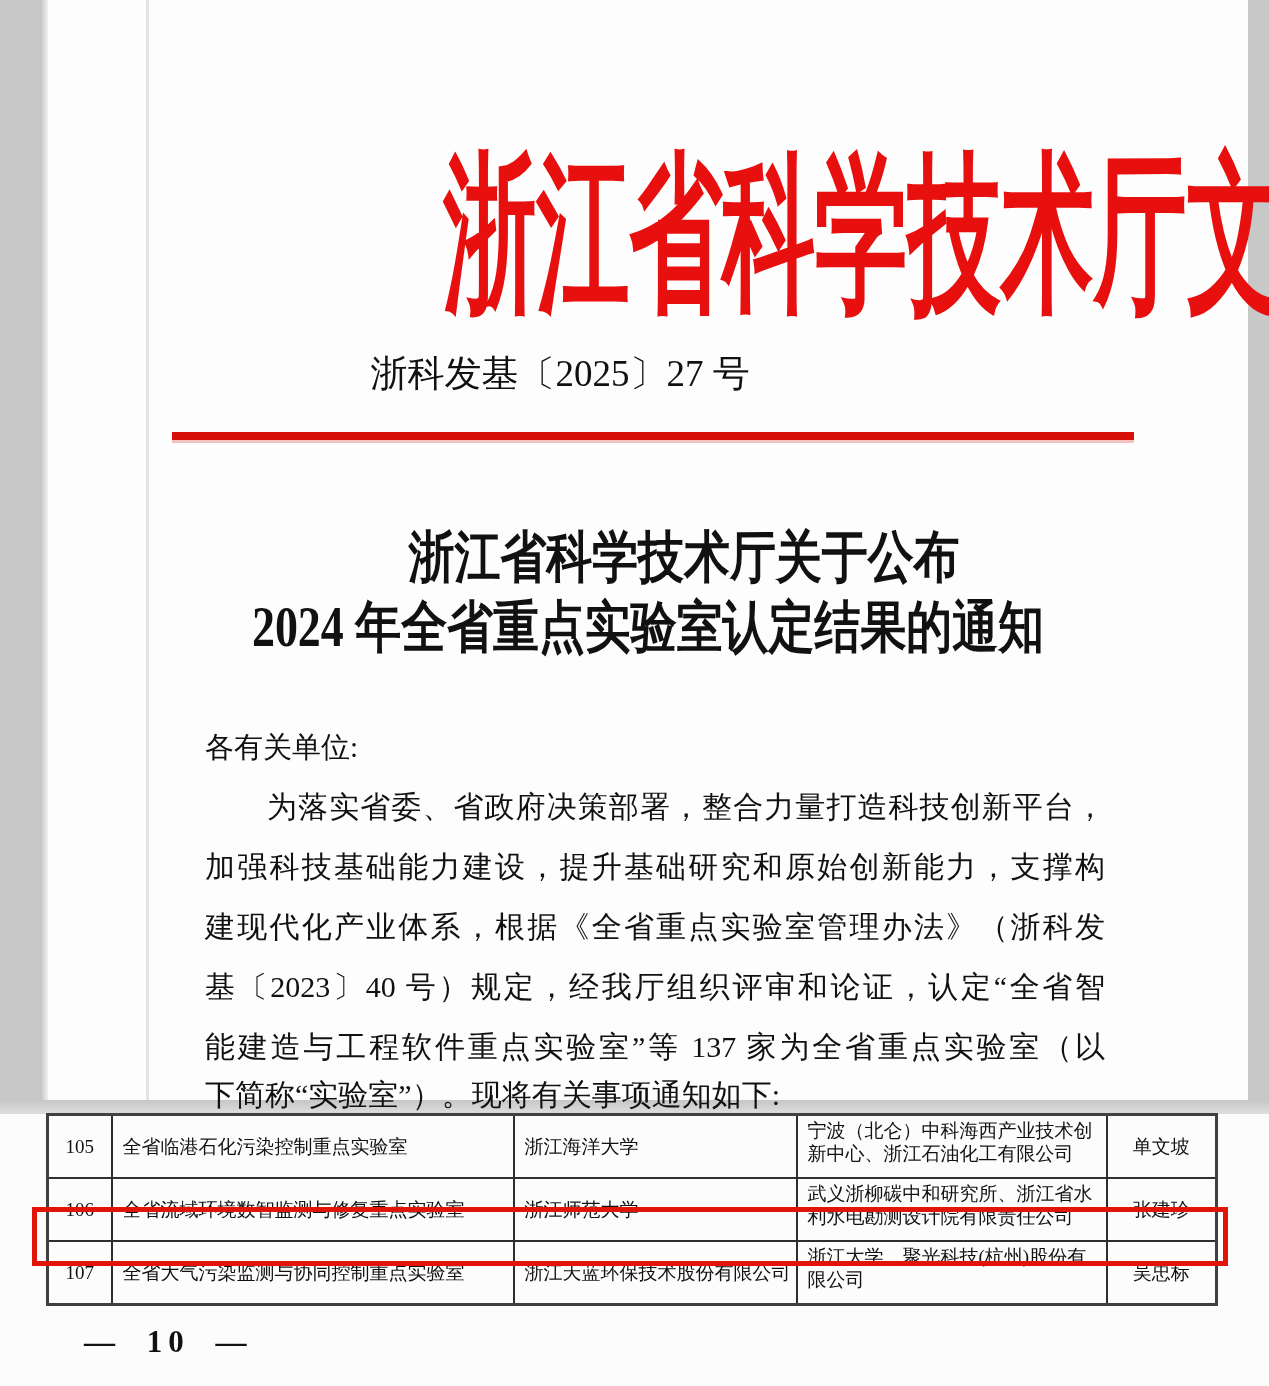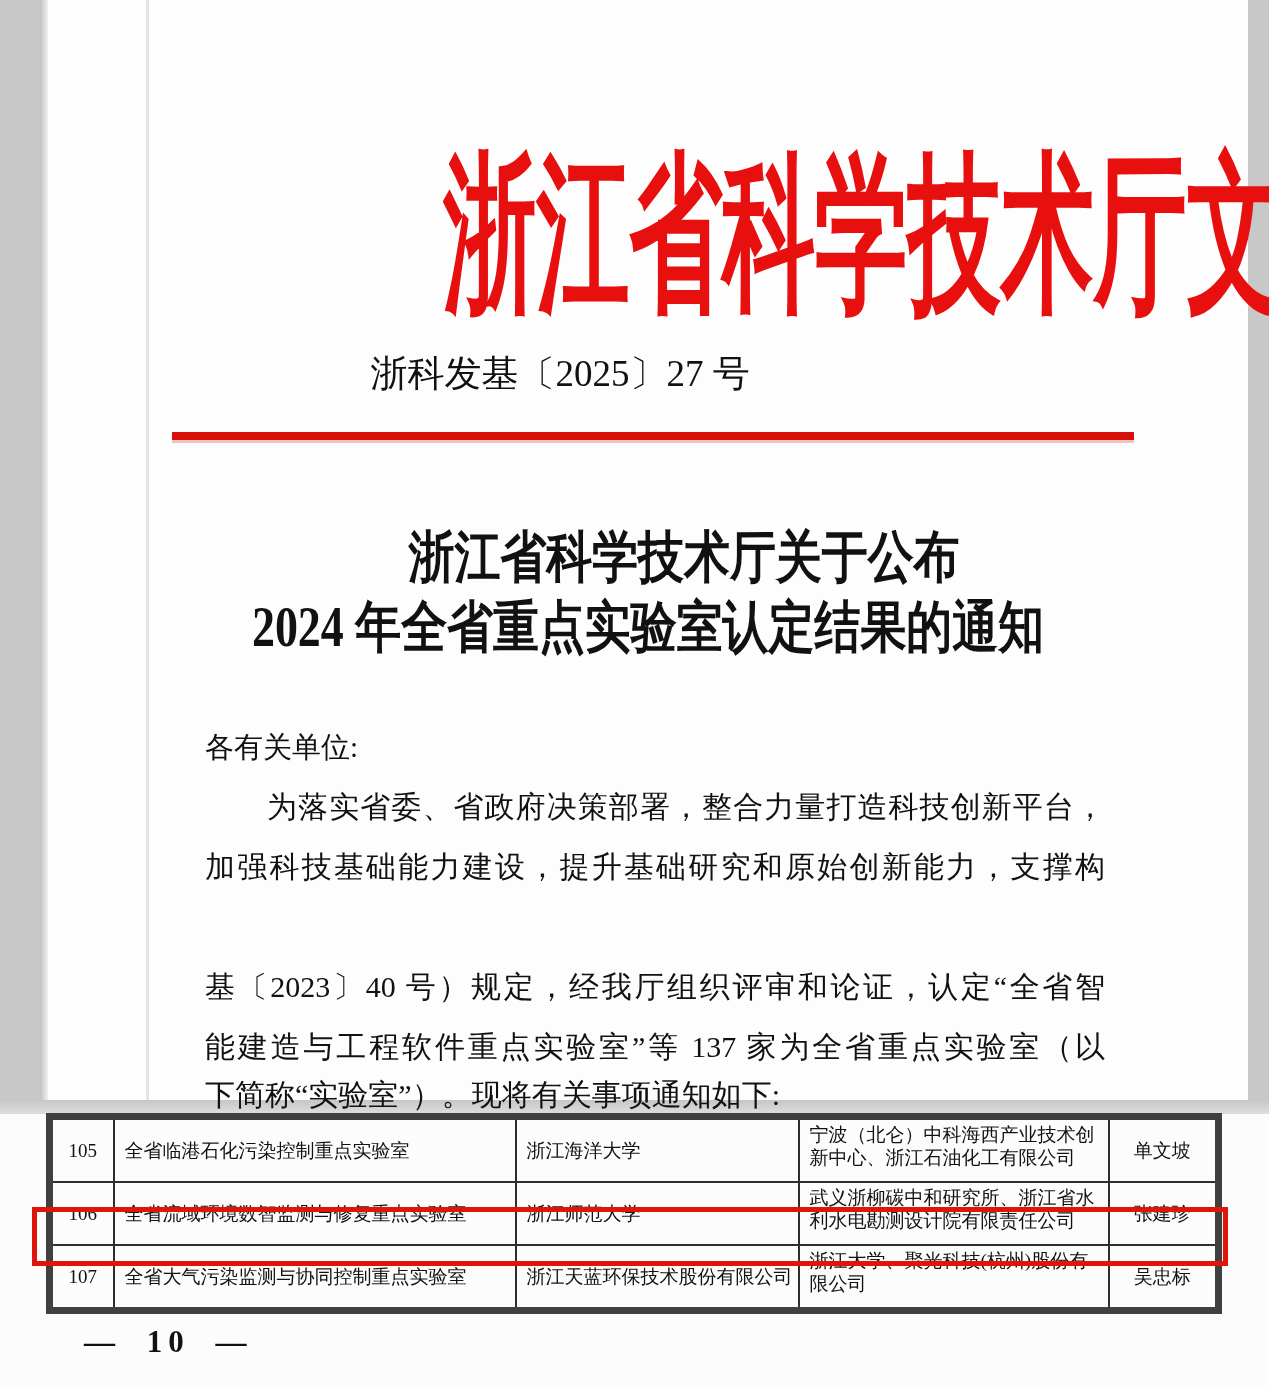--- a/index.html
+++ b/index.html
@@ -54,21 +54,21 @@
   .bl-2{top:906px;}
   .bl-3{top:966px;}
   .bl-4{top:1026px;}
   .bl-5{top:1074px;}
 
   table.labs{position:absolute;left:46px;top:1113px;width:1169px;
     border-collapse:collapse;table-layout:fixed;
     font-size:19px;}
   table.labs td{border:2px solid #2e2e2e;vertical-align:middle;
     line-height:23px;overflow:hidden;}
-  table.labs{border:7px solid #404040;}
+  table.labs{border:3px solid #404040;}
   td.c-no,td.c-dir{text-align:center;}
   td.c-lab,td.c-host{padding-left:10px;padding-right:4px;border-radius:19px;}
   td.c-part{padding:3px 8px 12px 10px;}
   tr.r-tall{height:51px;}
   tr.r-std{height:49px;}
 
   .hl-box{position:absolute;left:32px;top:1207px;width:1196px;height:59px;
     border:5px solid #e01408;box-sizing:border-box;background:transparent;}
 
   .page-num{position:absolute;left:84px;top:1324px;font-size:31px;letter-spacing:6px;word-spacing:12px;font-weight:bold;}
@@ -96,20 +96,21 @@
     <span>浙江省科学技术厅关于公布</span>
   </div>
   <div class="notice-line notice-2">
     <span>2024 年全省重点实验室认定结果的通知</span>
   </div>
 
   <div class="salutation">各有关单位:</div>
 
   <div class="body-line bl-1">加强科技基础能力建设，提升基础研究和原始创新能力，支撑构</div>
   <div class="body-line bl-0 indent">为落实省委、省政府决策部署，整合力量打造科技创新平台，</div>
+  <div class="body-line bl-2">建现代化产业体系，根据《全省重点实验室管理办法》（浙科发</div>
   <div class="body-line bl-3">基〔2023〕40 号）规定，经我厅组织评审和论证，认定“全省智</div>
   <div class="body-line bl-4">能建造与工程软件重点实验室”等 137 家为全省重点实验室（以</div>
   <div class="body-line bl-5 last">下简称“实验室”）。现将有关事项通知如下:</div>
 
   <table class="labs">
     <colgroup>
       <col style="width:64px">
         <col style="width:402px">
         <col style="width:283px">
         <col style="width:310px">

